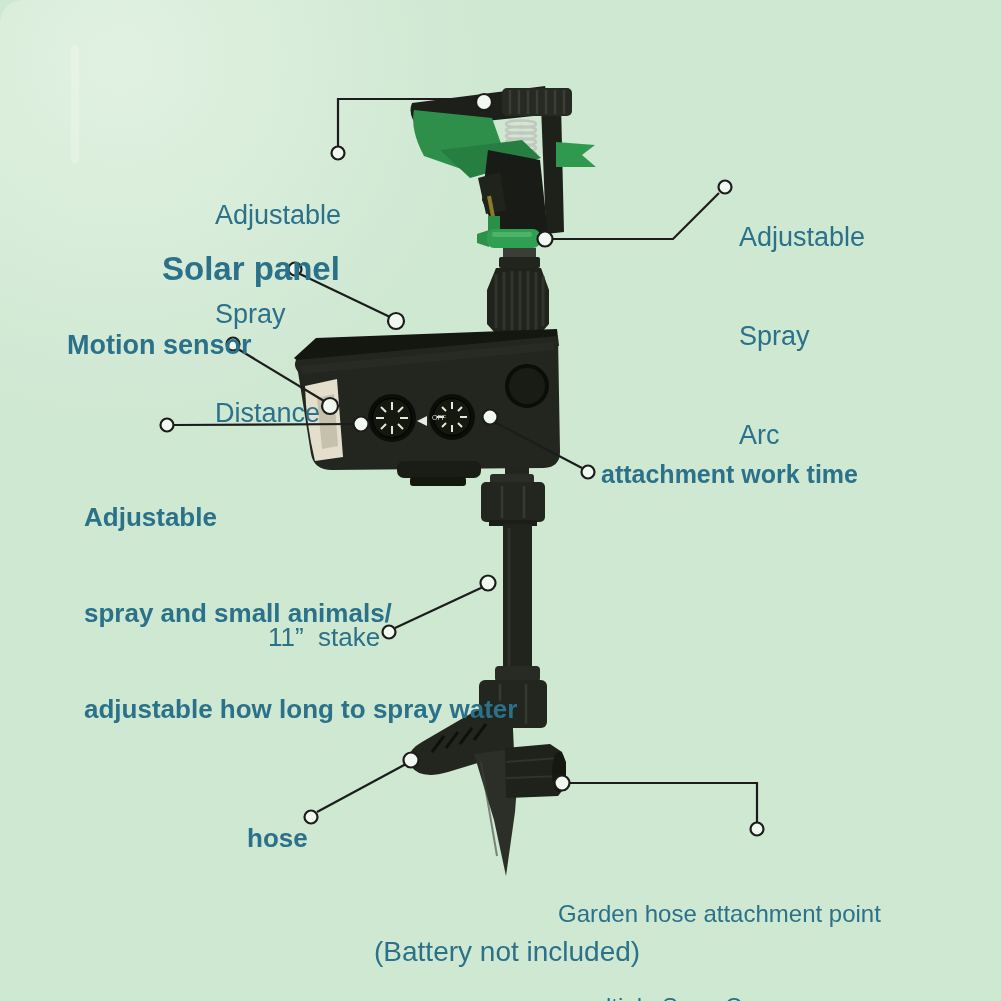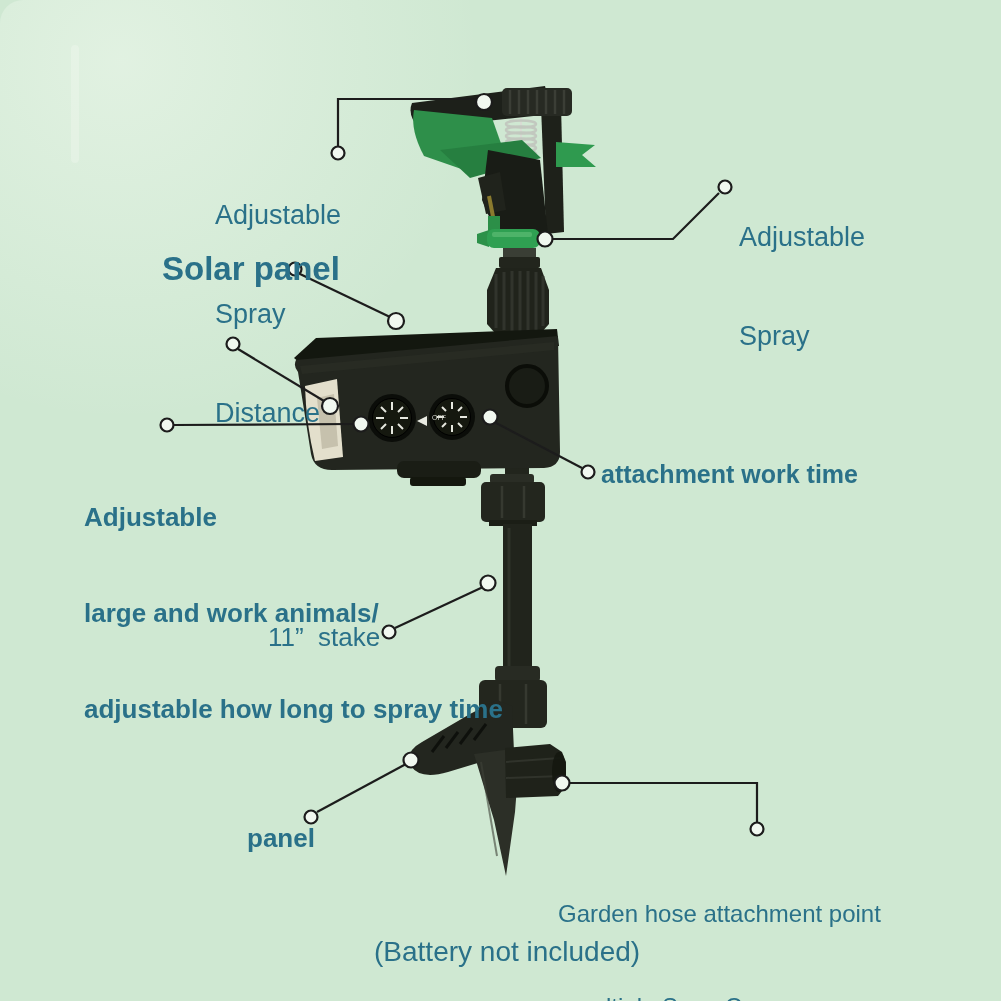--- a/index.html
+++ b/index.html
@@ -241,36 +241,38 @@
 
   <div class="lbl light" style="left:215px;top:133px;">
     <div>Adjustable</div>
     <div>Spray</div>
     <div>Distance</div>
   </div>
 
   <div class="lbl light" style="left:739px;top:155px;">
     <div>Adjustable</div>
     <div>Spray</div>
+    <div>Arc</div>
   </div>
 
   <div class="lbl semi" style="left:162px;top:253px;font-size:33px;">Solar panel</div>
 
+  <div class="lbl semi" style="left:67px;top:329px;font-size:27px;">Motion sensor</div>
 
   <div class="lbl bold" style="left:84px;top:437px;">
     <div>Adjustable</div>
-    <div>large and work animals/</div>
-    <div>adjustable how long to spray time</div>
+    <div>spray and small animals/</div>
+    <div>adjustable how long to spray water</div>
   </div>
 
   <div class="lbl semi" style="left:601px;top:458px;font-size:25px;">attachment work time</div>
 
   <div class="lbl light" style="left:268px;top:621px;font-size:26px;">11”  stake</div>
 
-  <div class="lbl semi" style="left:247px;top:822px;">panel</div>
+  <div class="lbl semi" style="left:247px;top:822px;">hose</div>
 
   <div class="lbl small" style="left:558px;top:836px;">
     <div>Garden hose attachment point</div>
     <div>- multiple ScareCrows</div>
     
   </div>
 
   <div class="lbl big" style="left:374px;top:936px;">(Battery not included)</div>
 
 </div>

